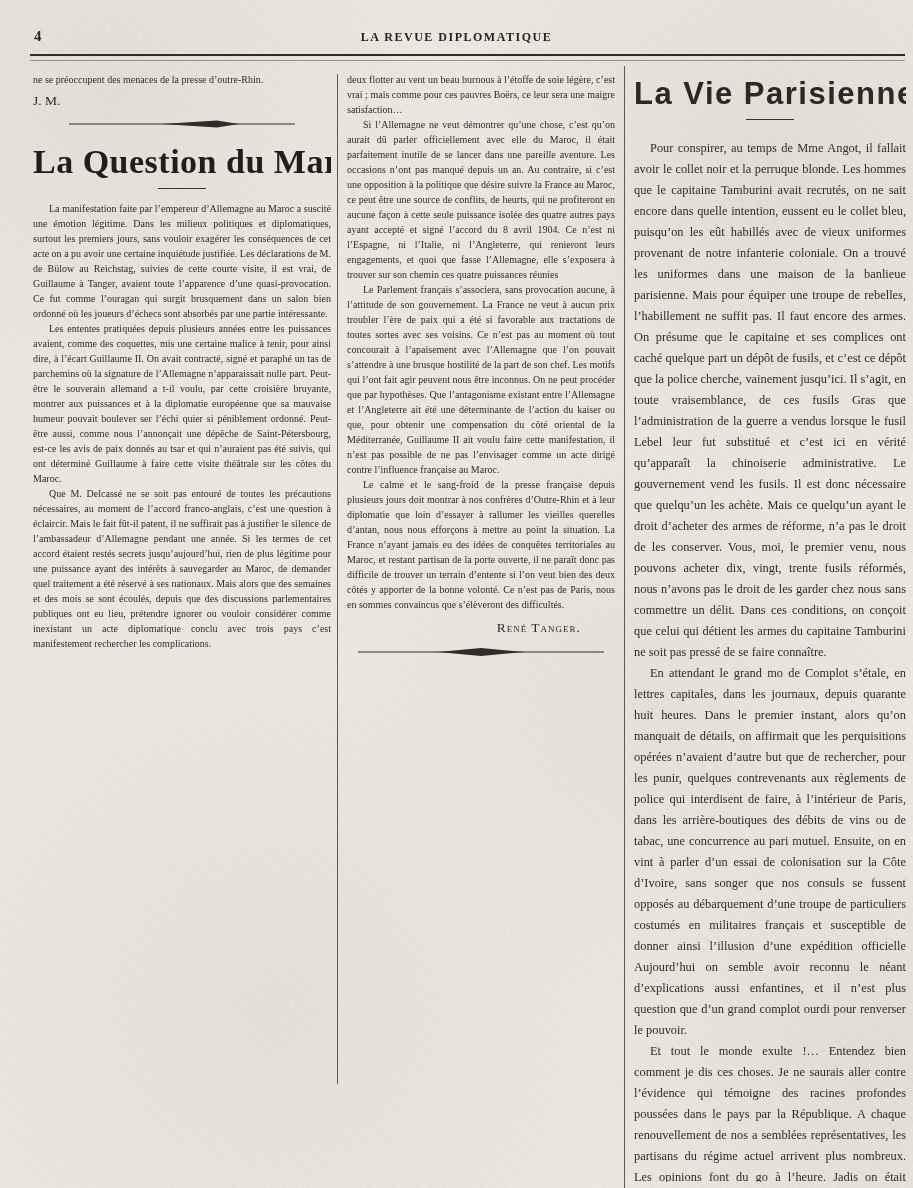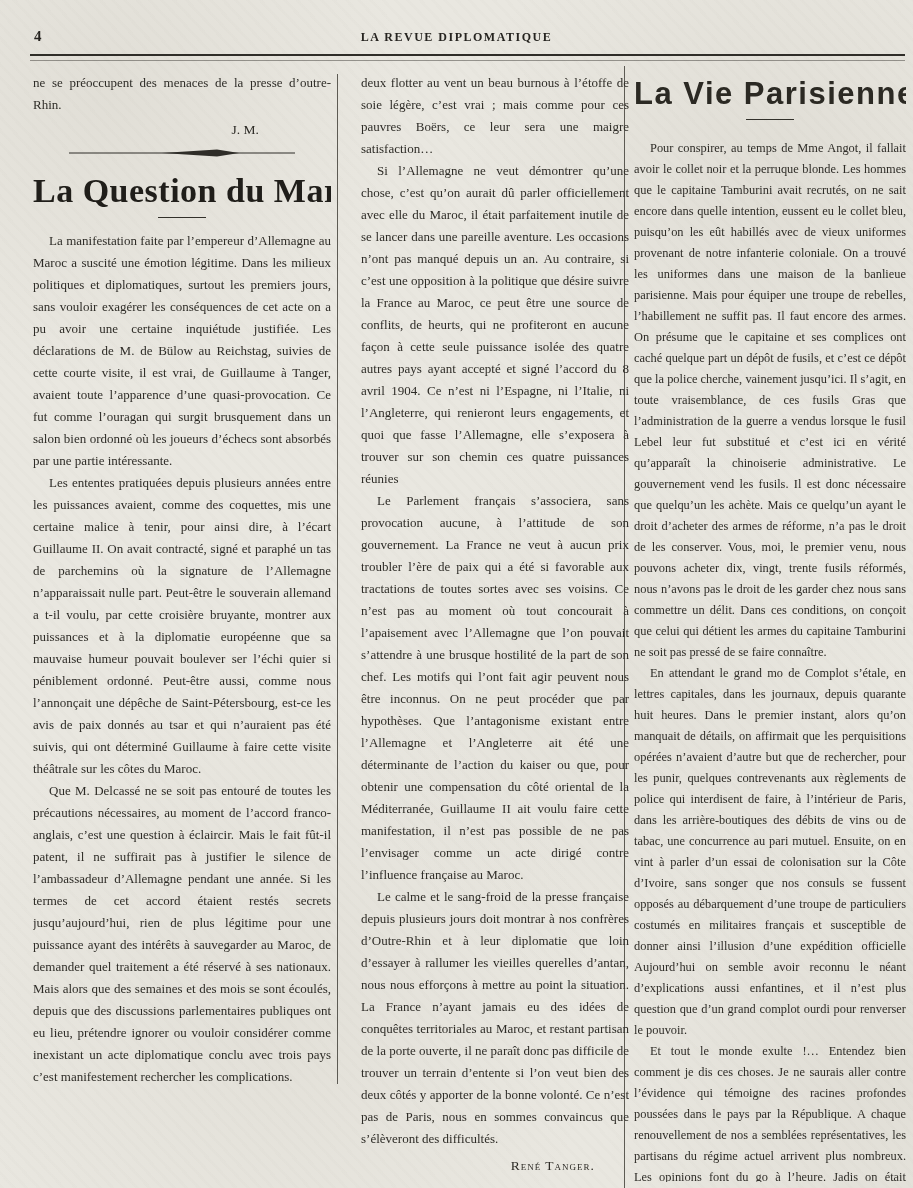--- a/index.html
+++ b/index.html
@@ -31,28 +31,28 @@
   }
   .head-rule{
     position:absolute;left:30px;right:8px;top:54px;height:4px;
     border-top:2px solid #2f2d28;border-bottom:1px solid rgba(47,45,40,.45);
   }
   .v-rule{position:absolute;width:1px;background:#44423b;opacity:.85;}
   .v-rule-1{left:337px;top:74px;height:1010px;}
   .v-rule-2{left:624px;top:66px;height:1122px;}
   .col{position:absolute;top:72px;overflow:hidden;}
   .col-1{left:33px;width:298px;height:1108px;}
-  .col-2{left:361px;width:268px;height:1108px;}
+  .col-2{left:347px;width:268px;height:1108px;}
   .col-3{left:634px;width:272px;height:1116px;top:66px;}
-  .body-text{font-size:13px;line-height:22px;text-align:justify;}
+  .body-text{font-size:10px;line-height:15px;text-align:justify;}
   .col-3 .body-text{font-size:12.4px;line-height:21px;}
   .body-text p{margin:0;text-indent:16px;}
   .body-text p.no-indent{text-indent:0;}
   .byline{
-    text-align:right;padding-right:72px;font-size:13.5px;
+    padding-right:72px;font-size:13.5px;
     margin:6px 0 2px 0;color:#2c2a25;
   }
   .signature{
     text-align:right;padding-right:34px;font-size:13.5px;
     font-variant:small-caps;letter-spacing:1px;margin-top:8px;color:#2c2a25;
   }
   .headline-serif{
     font-size:34px;font-weight:bold;text-align:center;
     margin:14px 0 2px 0;color:#201e1a;letter-spacing:.5px;
     font-family:"Liberation Serif", serif;white-space:nowrap;

